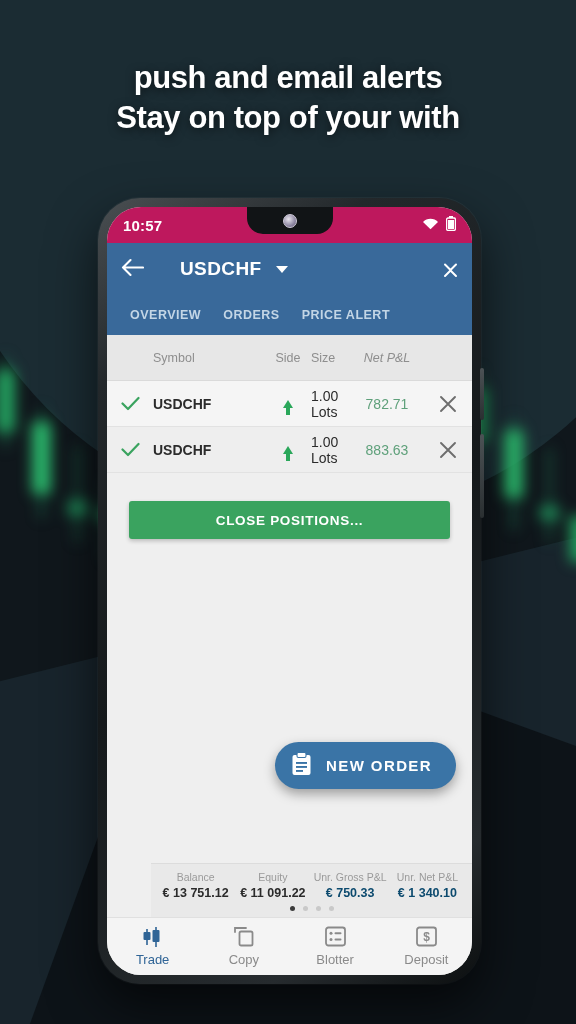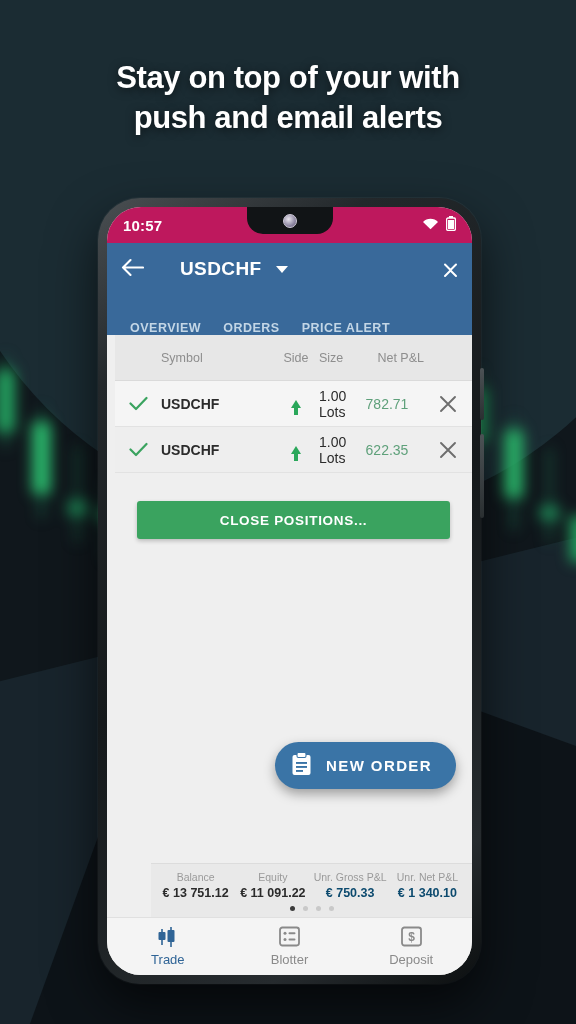--- a/index.html
+++ b/index.html
@@ -100,58 +100,58 @@
   }
   .collapse-ico { margin-left:auto; display:flex; flex-direction:column; gap:3px; align-items:center; }
 
   .tabs {
     display:flex; align-items:flex-end; height:40px;
     padding-left:12px; overflow:hidden;
   }
   .tab {
     color:#c3d6e6; font-size:12.5px; font-weight:bold; letter-spacing:.5px;
     padding:0 11px; height:100%;
-    display:flex; align-items:flex-end; gap:6px;
+    display:flex; align-items:center; gap:6px;
     white-space:nowrap; position:relative;
   }
   .tab.active { color:#ffffff; }
   .tab.active::after {
     content:""; position:absolute; left:6px; right:6px; bottom:0;
     height:3px; background:#ffffff; border-radius:2px 2px 0 0;
   }
   .tab-badge {
     border:1.5px solid #dbe7f1; color:#ffffff;
     font-size:11px; font-weight:bold; border-radius:3px;
     min-width:17px; height:17px; line-height:14px; text-align:center;
     padding:0 3px;
   }
 
   
-  .content { flex:1; background:#efefef; position:relative; overflow:hidden;padding-left:8px; }
+  .content { flex:1; background:#efefef; position:relative; overflow:hidden; }
   .table-head {
     display:flex; align-items:center; height:46px;
     background:#e7e7e7; color:#8e8e8e; font-size:12.5px;
     border-bottom:1px solid #dadada;
   }
   .row {
     display:flex; align-items:center; height:46px;
     background:#f5f5f5; border-bottom:1px solid #e2e2e2;
   }
   .row.alt { background:#eeeeee; }
   .c-check { width:46px; display:flex; justify-content:center; }
   .c-symbol { width:112px; font-size:14px; font-weight:bold; color:#2b2b2b; }
   .c-side   { width:46px; display:flex; justify-content:center; }
   .c-size   { flex:1; font-size:14px; color:#2b2b2b; }
   .c-pnl    { width:74px; text-align:center; font-size:14px; color:#5ea07a; }
   .c-close  { width:48px; display:flex; justify-content:center; }
 
   .th-symbol { width:158px; padding-left:46px; }
   .th-side   { width:46px; text-align:center; }
   .th-size   { flex:1; }
-  .th-pnl    { width:74px; text-align:right; }
+  .th-pnl    { width:74px; text-align:center;font-style:italic; }
   .th-sp     { width:48px; }
 
   .arrow-up {
     width:0;height:0;border-left:5px solid transparent;border-right:5px solid transparent;
     border-bottom:8px solid #2aa75a; position:relative;
   }
   .arrow-up::after {
     content:""; position:absolute; left:-2px; top:8px; width:4px; height:7px; background:#2aa75a;
   }
 
@@ -226,22 +226,22 @@
     <div class="wick" style="left:54px; top:88px;  height:112px; background:#1f7a55;"></div>
     <div class="candle" style="left:46px; top:100px; width:19px; height:68px; background:#2bb76c;"></div>
     <div class="wick" style="left:90px; top:118px; height:94px;  background:#1d6d4d;"></div>
     <div class="candle" style="left:82px; top:176px; width:19px; height:14px; background:#1f8a58;"></div>
 
     <div class="candle" style="left:112px;top:186px; width:19px; height:46px; background:#23a05f;"></div>
   </div>
 </div>
 
 <div class="headline">
+  <div>push and email alerts</div>
   <div>Stay on top of your with</div>
-  <div>push and email alerts</div>
 </div>
 
 <div class="phone">
   <div class="side-btn" style="top:170px;height:52px;"></div>
   <div class="side-btn" style="top:236px;height:84px;"></div>
 
   <div class="phone-inner">
 
     <div class="statusbar">
       <div class="status-time">10:57</div>
@@ -329,21 +329,21 @@
         <div class="c-check">
           <svg width="19" height="15" viewBox="0 0 19 15">
               <path d="M1.5 7.5 7 13 17.5 2" fill="none" stroke="#3aa35f" stroke-width="2.2" stroke-linecap="round" stroke-linejoin="round"></path>
             </svg>
         </div>
         <div class="c-symbol">USDCHF</div>
         <div class="c-side">
             <span class="arrow-up"></span>
           </div>
         <div class="c-size">1.00 Lots</div>
-        <div class="c-pnl">622.35</div>
+        <div class="c-pnl">883.63</div>
         <div class="c-close">
           <svg width="18" height="18" viewBox="0 0 18 18">
               <path d="M2 2 16 16M16 2 2 16" fill="none" stroke="#6d6d6d" stroke-width="1.9" stroke-linecap="round"></path>
             </svg>
         </div>
       </div>
 
       <button class="close-pos-btn">CLOSE POSITIONS...</button>
 
       <button class="fab">
@@ -394,20 +394,29 @@
             <rect x="6.2" y="2" width="1.6" height="16" fill="#2f6496"></rect>
             <rect x="3.5" y="5" width="7" height="8" rx="1" fill="#2f6496"></rect>
             <rect x="15.2" y="0" width="1.6" height="20" fill="#2f6496"></rect>
             <rect x="12.5" y="3" width="7" height="12" rx="1" fill="#2f6496"></rect>
           </svg>
         </span>
         <span>Trade</span>
       </div>
       <div class="nav-item">
         <span class="nav-ico">
+          <svg width="22" height="21" viewBox="0 0 22 21">
+            <path d="M2 6V2h11" fill="none" stroke="#8a8a8a" stroke-width="1.8" stroke-linecap="round"></path>
+            <rect x="6.5" y="5.5" width="13" height="14" rx="1.6" fill="none" stroke="#8a8a8a" stroke-width="1.8"></rect>
+          </svg>
+        </span>
+        <span>Copy</span>
+      </div>
+      <div class="nav-item">
+        <span class="nav-ico">
           <svg width="21" height="21" viewBox="0 0 21 21">
             <rect x="1" y="1.5" width="19" height="18" rx="2.4" fill="none" stroke="#8a8a8a" stroke-width="1.8"></rect>
             <circle cx="6" cy="7.2" r="1.5" fill="#8a8a8a"></circle>
             <circle cx="6" cy="13.5" r="1.5" fill="#8a8a8a"></circle>
             <rect x="9.5" y="6.2" width="7" height="2" rx="1" fill="#8a8a8a"></rect>
             <rect x="9.5" y="12.5" width="7" height="2" rx="1" fill="#8a8a8a"></rect>
           </svg>
         </span>
         <span>Blotter</span>
       </div>

